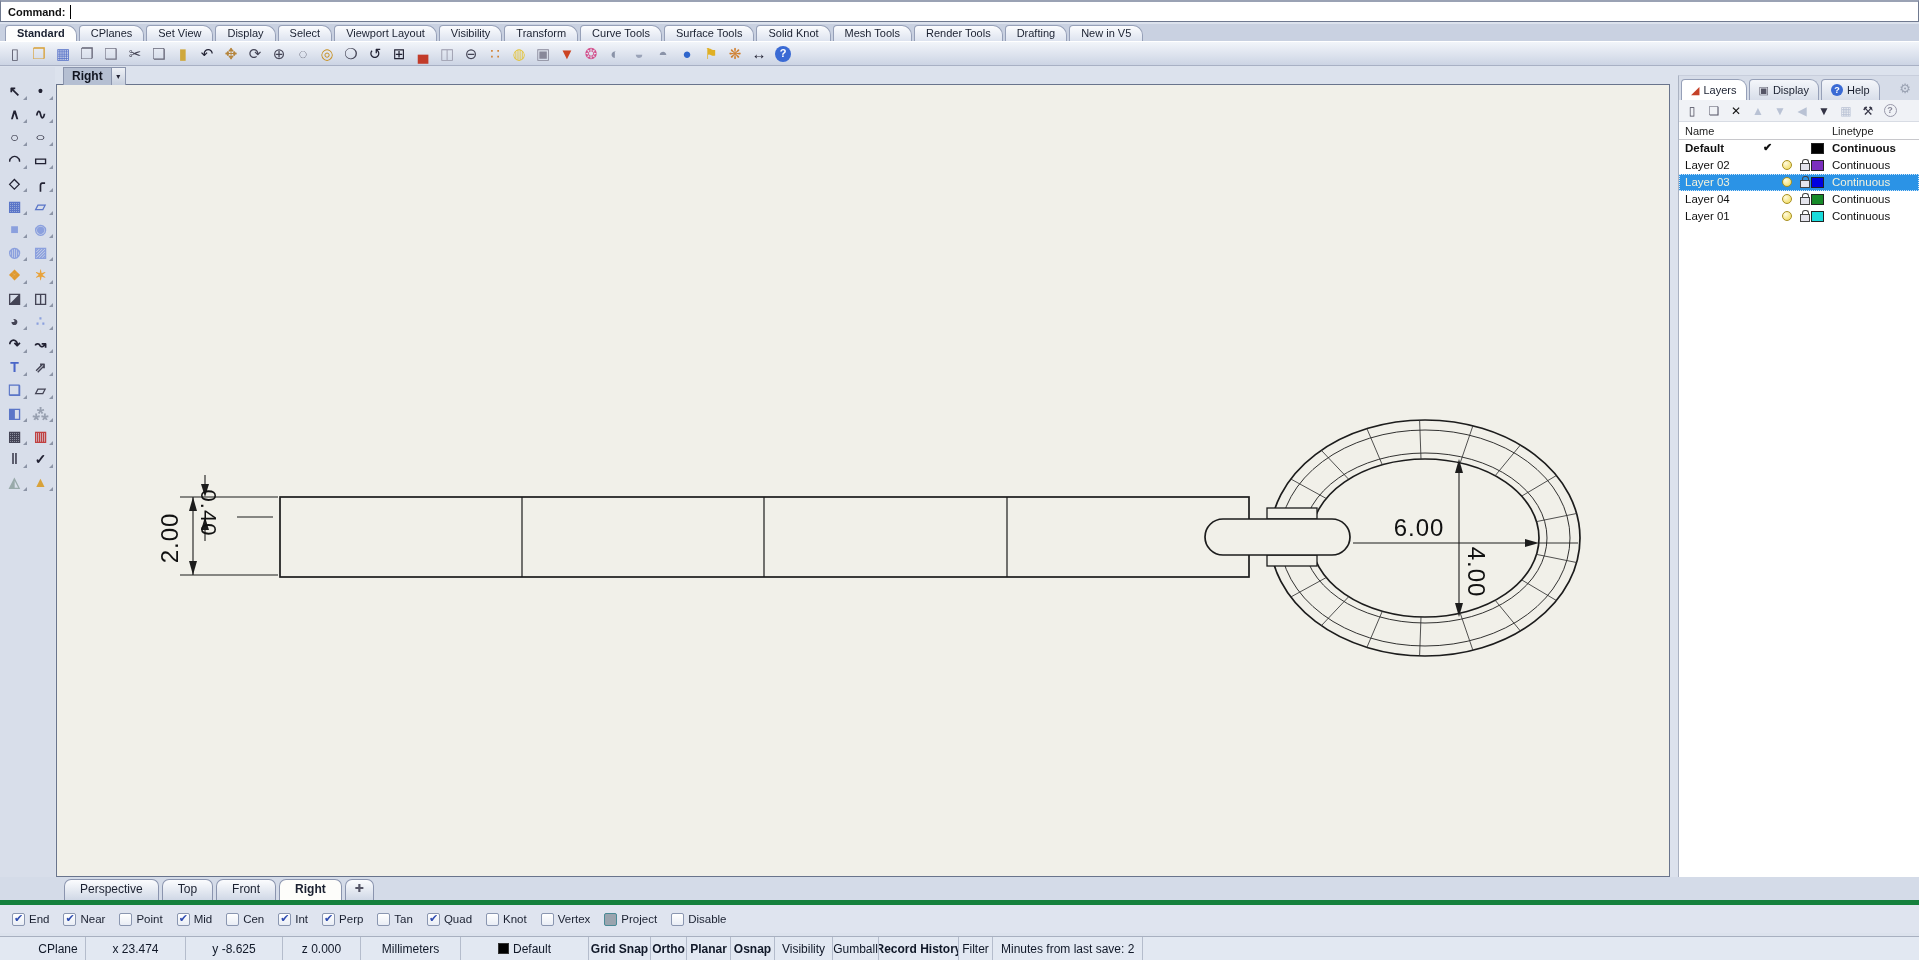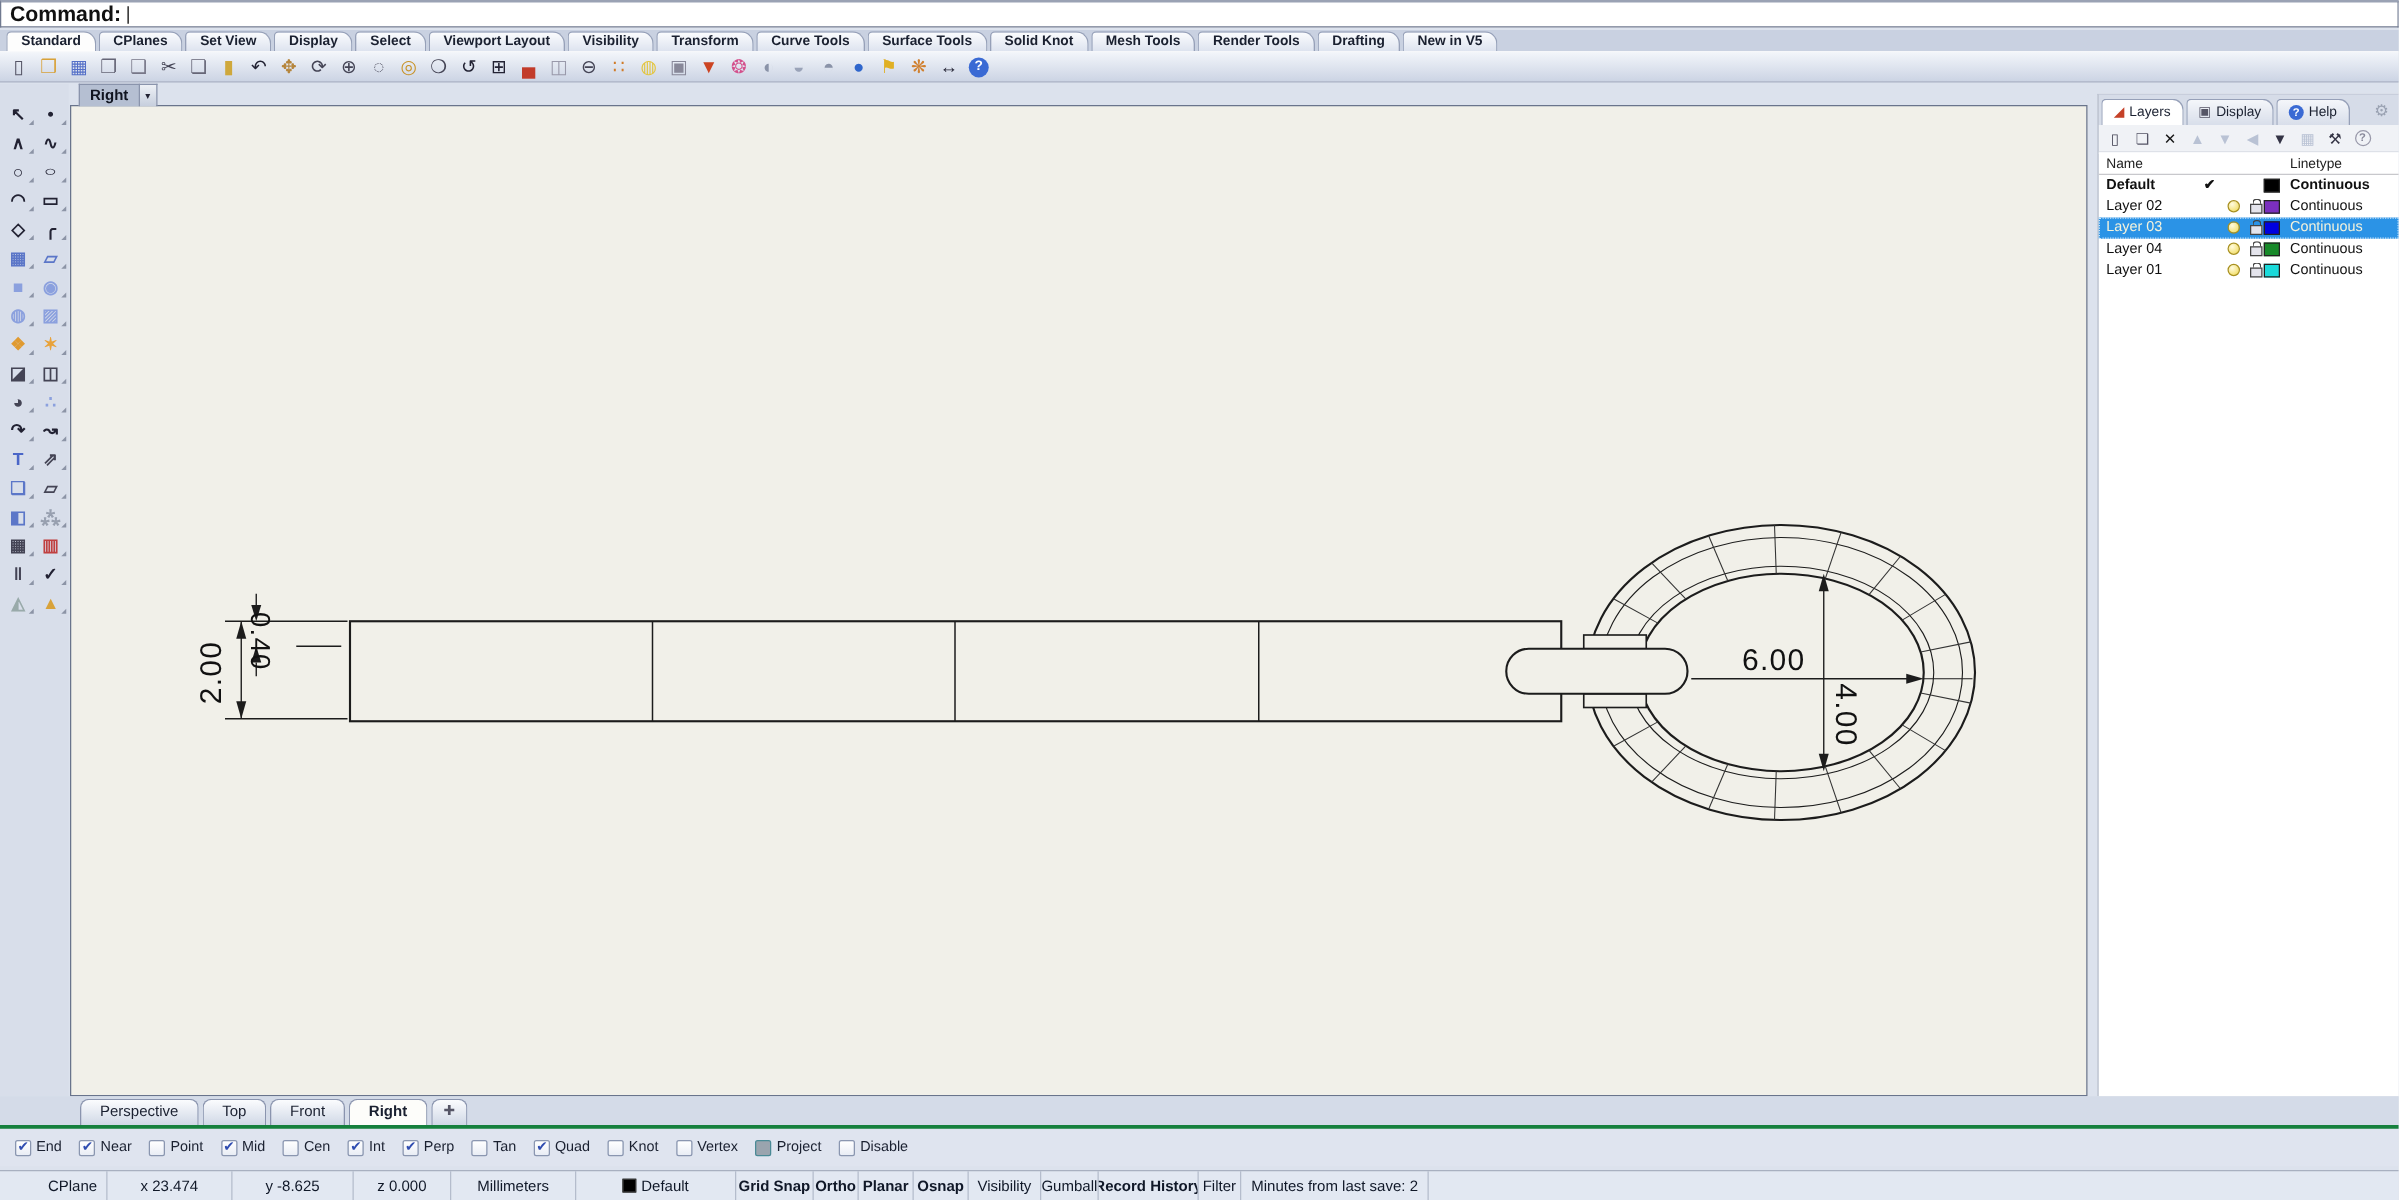--- a/index.html
+++ b/index.html
@@ -2,29 +2,29 @@
 <html><head>
 <meta charset="utf-8">
 <style>
   * { margin:0; padding:0; box-sizing:border-box; }
   html,body { width:1919px; height:960px; overflow:hidden; }
   body { position:relative; background:#dce2ed; font-family:"Liberation Sans",sans-serif; color:#111; }
 
   
   #command-bar { position:absolute; left:0; top:0; width:1919px; height:22px; background:#fff;
     border:1px solid #707a90; border-top:2px solid #9aa2b4; display:flex; align-items:center; padding-left:7px; }
-  #command-bar .prompt { font-weight:bold; font-size:17px; }
+  #command-bar .prompt { font-weight:bold; font-size:11px; }
   #command-bar .caret { display:inline-block; width:1px; height:14px; background:#000; margin-left:5px; }
 
   
   #menu-tabs { position:absolute; left:0; top:24px; width:1919px; height:17px; background:#c9d1e1;
     display:flex; align-items:flex-end; padding-left:5px; }
   .menu-tab { height:16px; padding:1px 11px 0 11px; font-size:11px; color:#1a2030; white-space:nowrap;
     background:linear-gradient(#fbfcfe,#dde3ef); border:1px solid #96a0b8; border-bottom:none;
-    border-radius:4px 10px 0 0; margin-right:2px; cursor:default;font-weight:bold; }
+    border-radius:4px 10px 0 0; margin-right:2px; cursor:default; }
   .menu-tab.active { background:#fdfdfd; font-weight:bold; position:relative; z-index:2; }
 
   
   #main-toolbar { position:absolute; left:0; top:41px; width:1919px; height:25px;
     background:linear-gradient(#f2f5fa,#ccd4e4); border-top:1px solid #fff; border-bottom:1px solid #a8b0c4;
     display:flex; align-items:center; padding-left:3px; }
   .tb-btn { width:24px; height:22px; display:flex; align-items:center; justify-content:center; }
   .tb-glyph { font-size:15px; line-height:1; }
   .tb-glyph.circle { width:16px; height:16px; border-radius:50%; font-size:11px; font-weight:bold;
     display:flex; align-items:center; justify-content:center; }
@@ -89,21 +89,21 @@
   #vp-tabs { position:absolute; left:0; top:877px; width:1919px; height:23px; background:#d4dbe8;
     display:flex; align-items:flex-end; padding-left:64px; }
   .vp-tab { height:21px; padding:2px 15px 0 15px; font-size:12px; color:#1a2030;
     background:linear-gradient(#fbfcfe,#d0d8e6); border:1px solid #8a94ae; border-bottom:none;
     border-radius:7px 7px 0 0; margin-right:3px; }
   .vp-tab.active { background:#fdfdfa; font-weight:bold; }
   .vp-tab.add { padding:2px 9px 0 9px; font-size:11px; color:#556; }
 
   
   #osnap-bar { position:absolute; left:0; top:900px; width:1919px; height:33px; background:#dfe4ef;
-    border-top:3px solid #15803d; display:flex; align-items:center; padding-left:12px; gap:14px; }
+    border-top:5px solid #15803d; display:flex; align-items:center; padding-left:12px; gap:14px; }
   .osnap-item { display:flex; align-items:center; gap:4px; font-size:11.5px; color:#1a2030; }
   .cb { position:relative; width:13px; height:13px; background:linear-gradient(#fff,#e9edf5);
     border:1px solid #8a96b0; border-radius:2px; }
   .cb.checked::after { content:"✔"; position:absolute; left:1px; top:-2px; font-size:11px; color:#2f4cb0; }
   .cb.project { background:#9aa4ae; border:1px solid #4a8a96; }
 
   
   #status-bar { position:absolute; left:0; top:936px; width:1919px; height:24px; background:#e2e8f2;
     border-top:1px solid #a8b0c0; display:flex; font-size:12px; color:#101828;padding-left:31px; }
   .status-cell { display:flex; align-items:center; justify-content:center; gap:4px;

